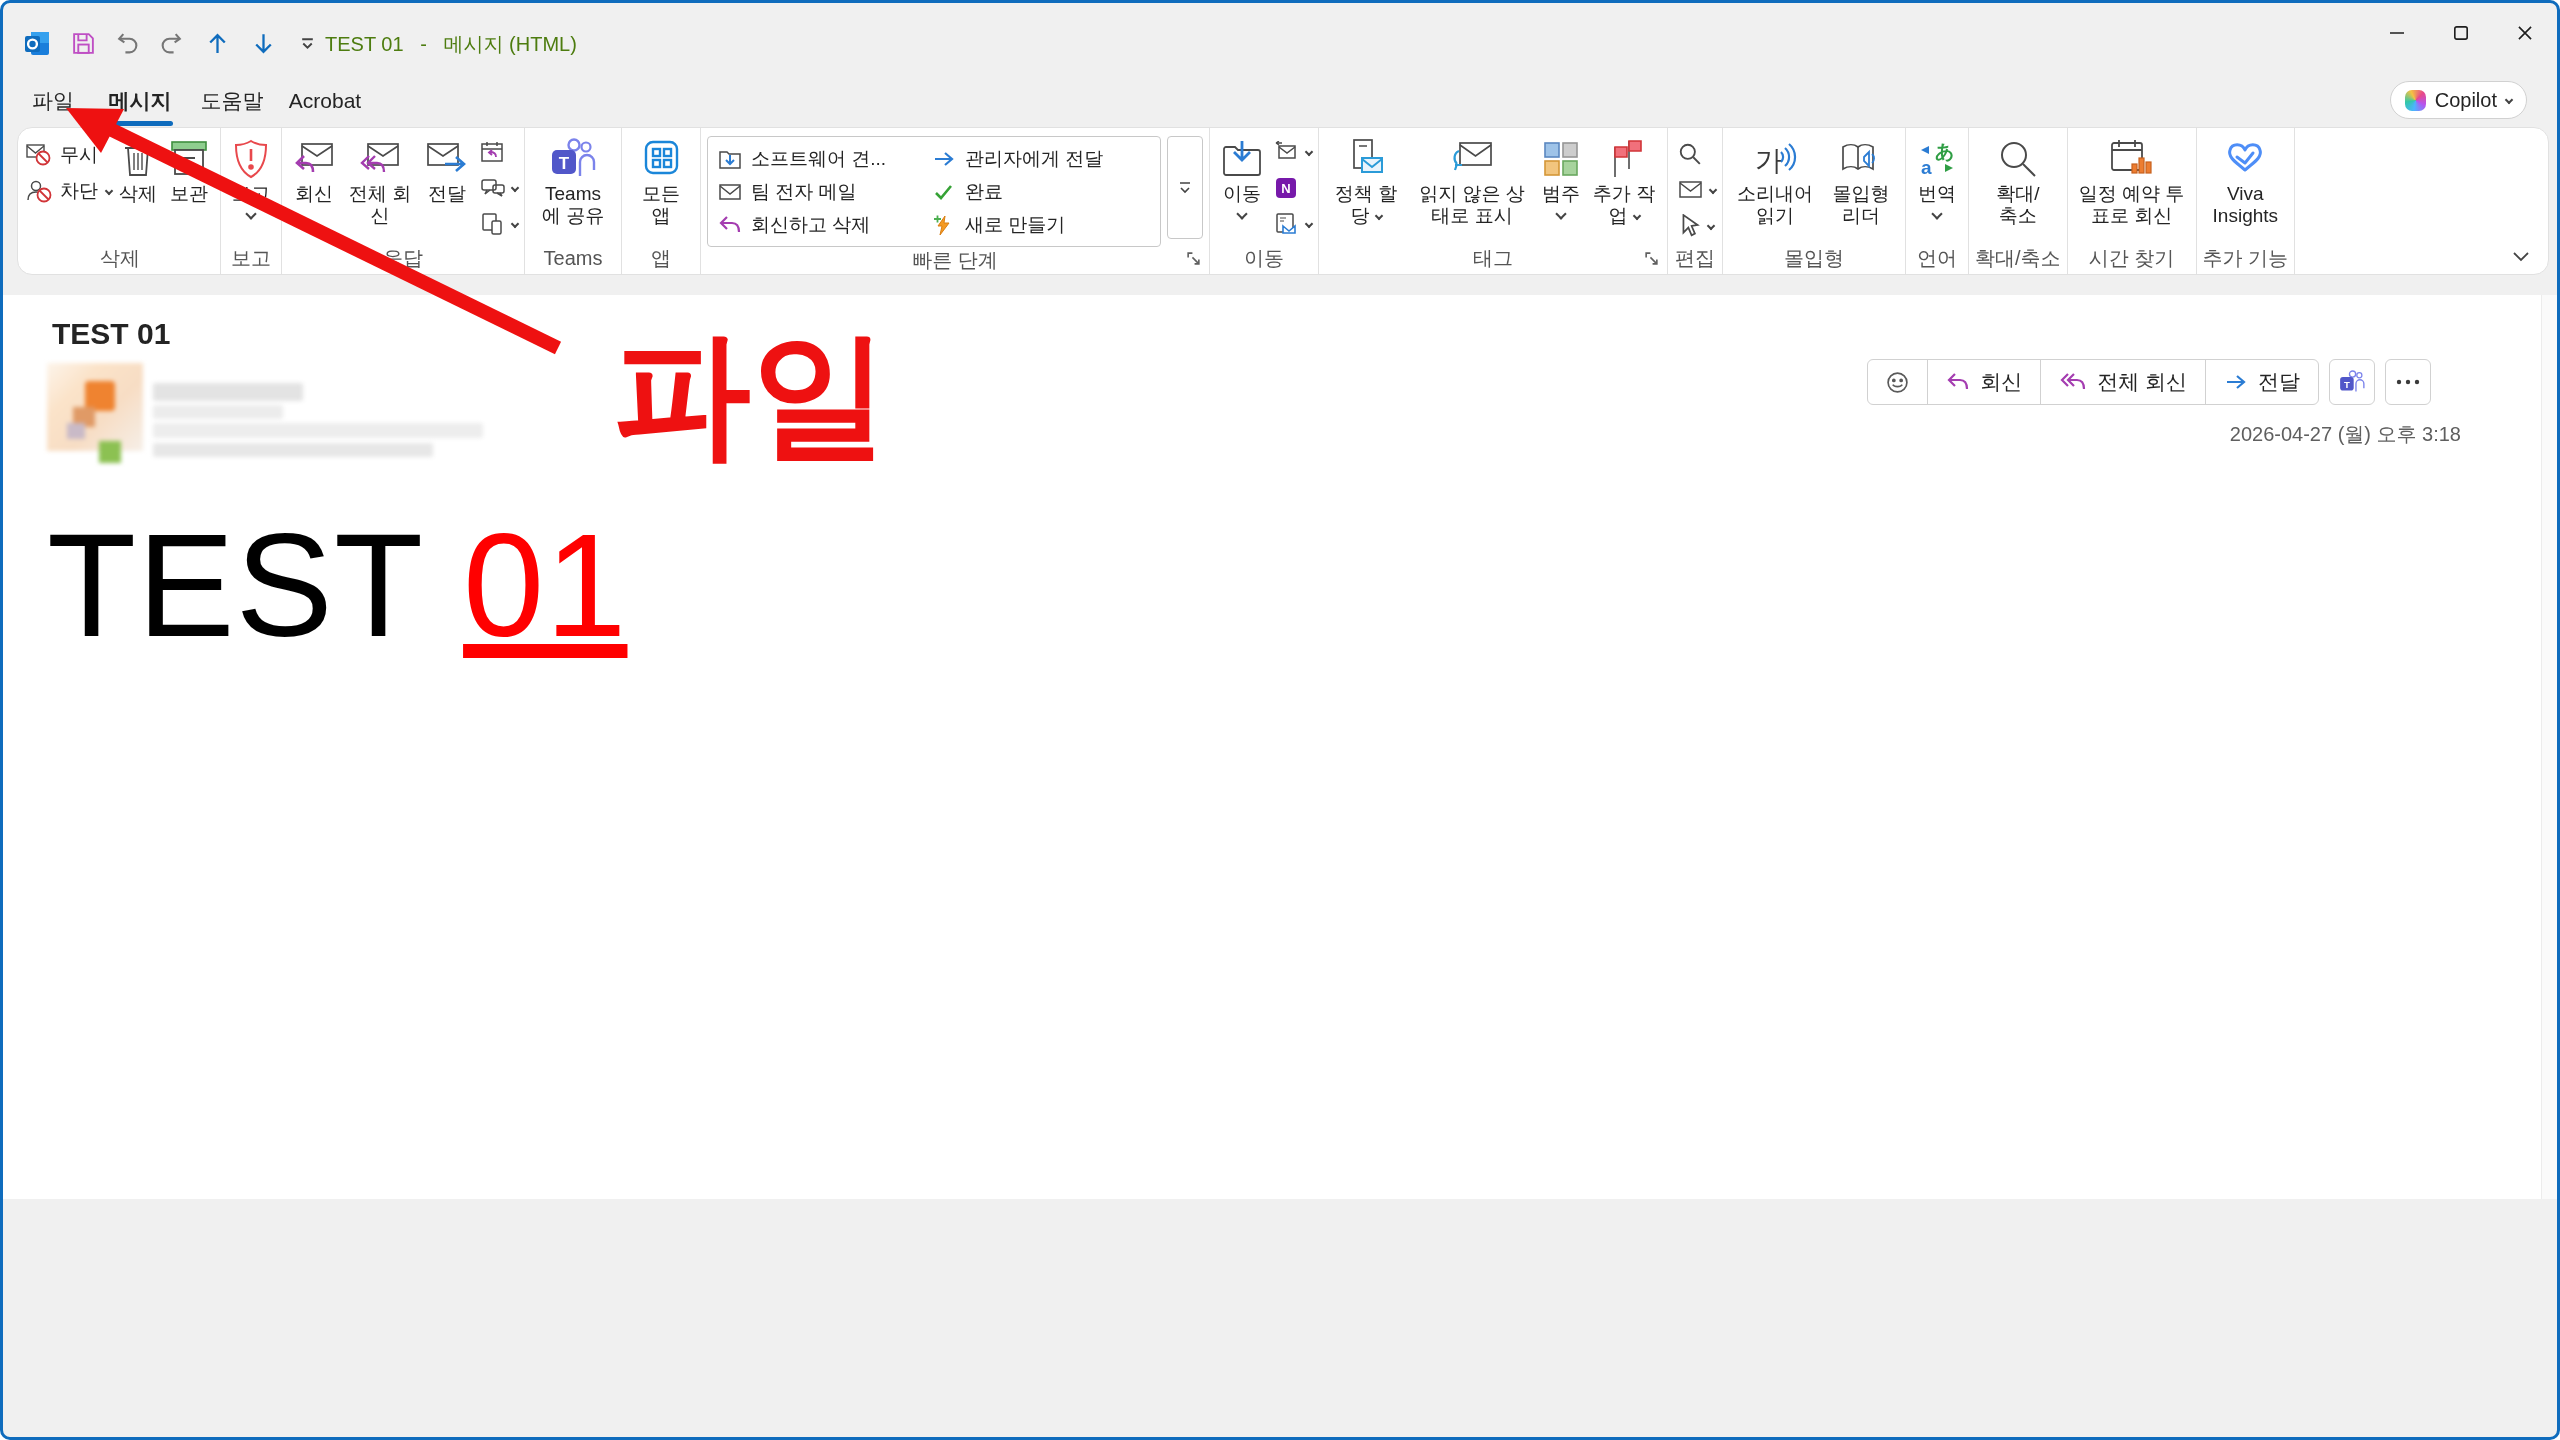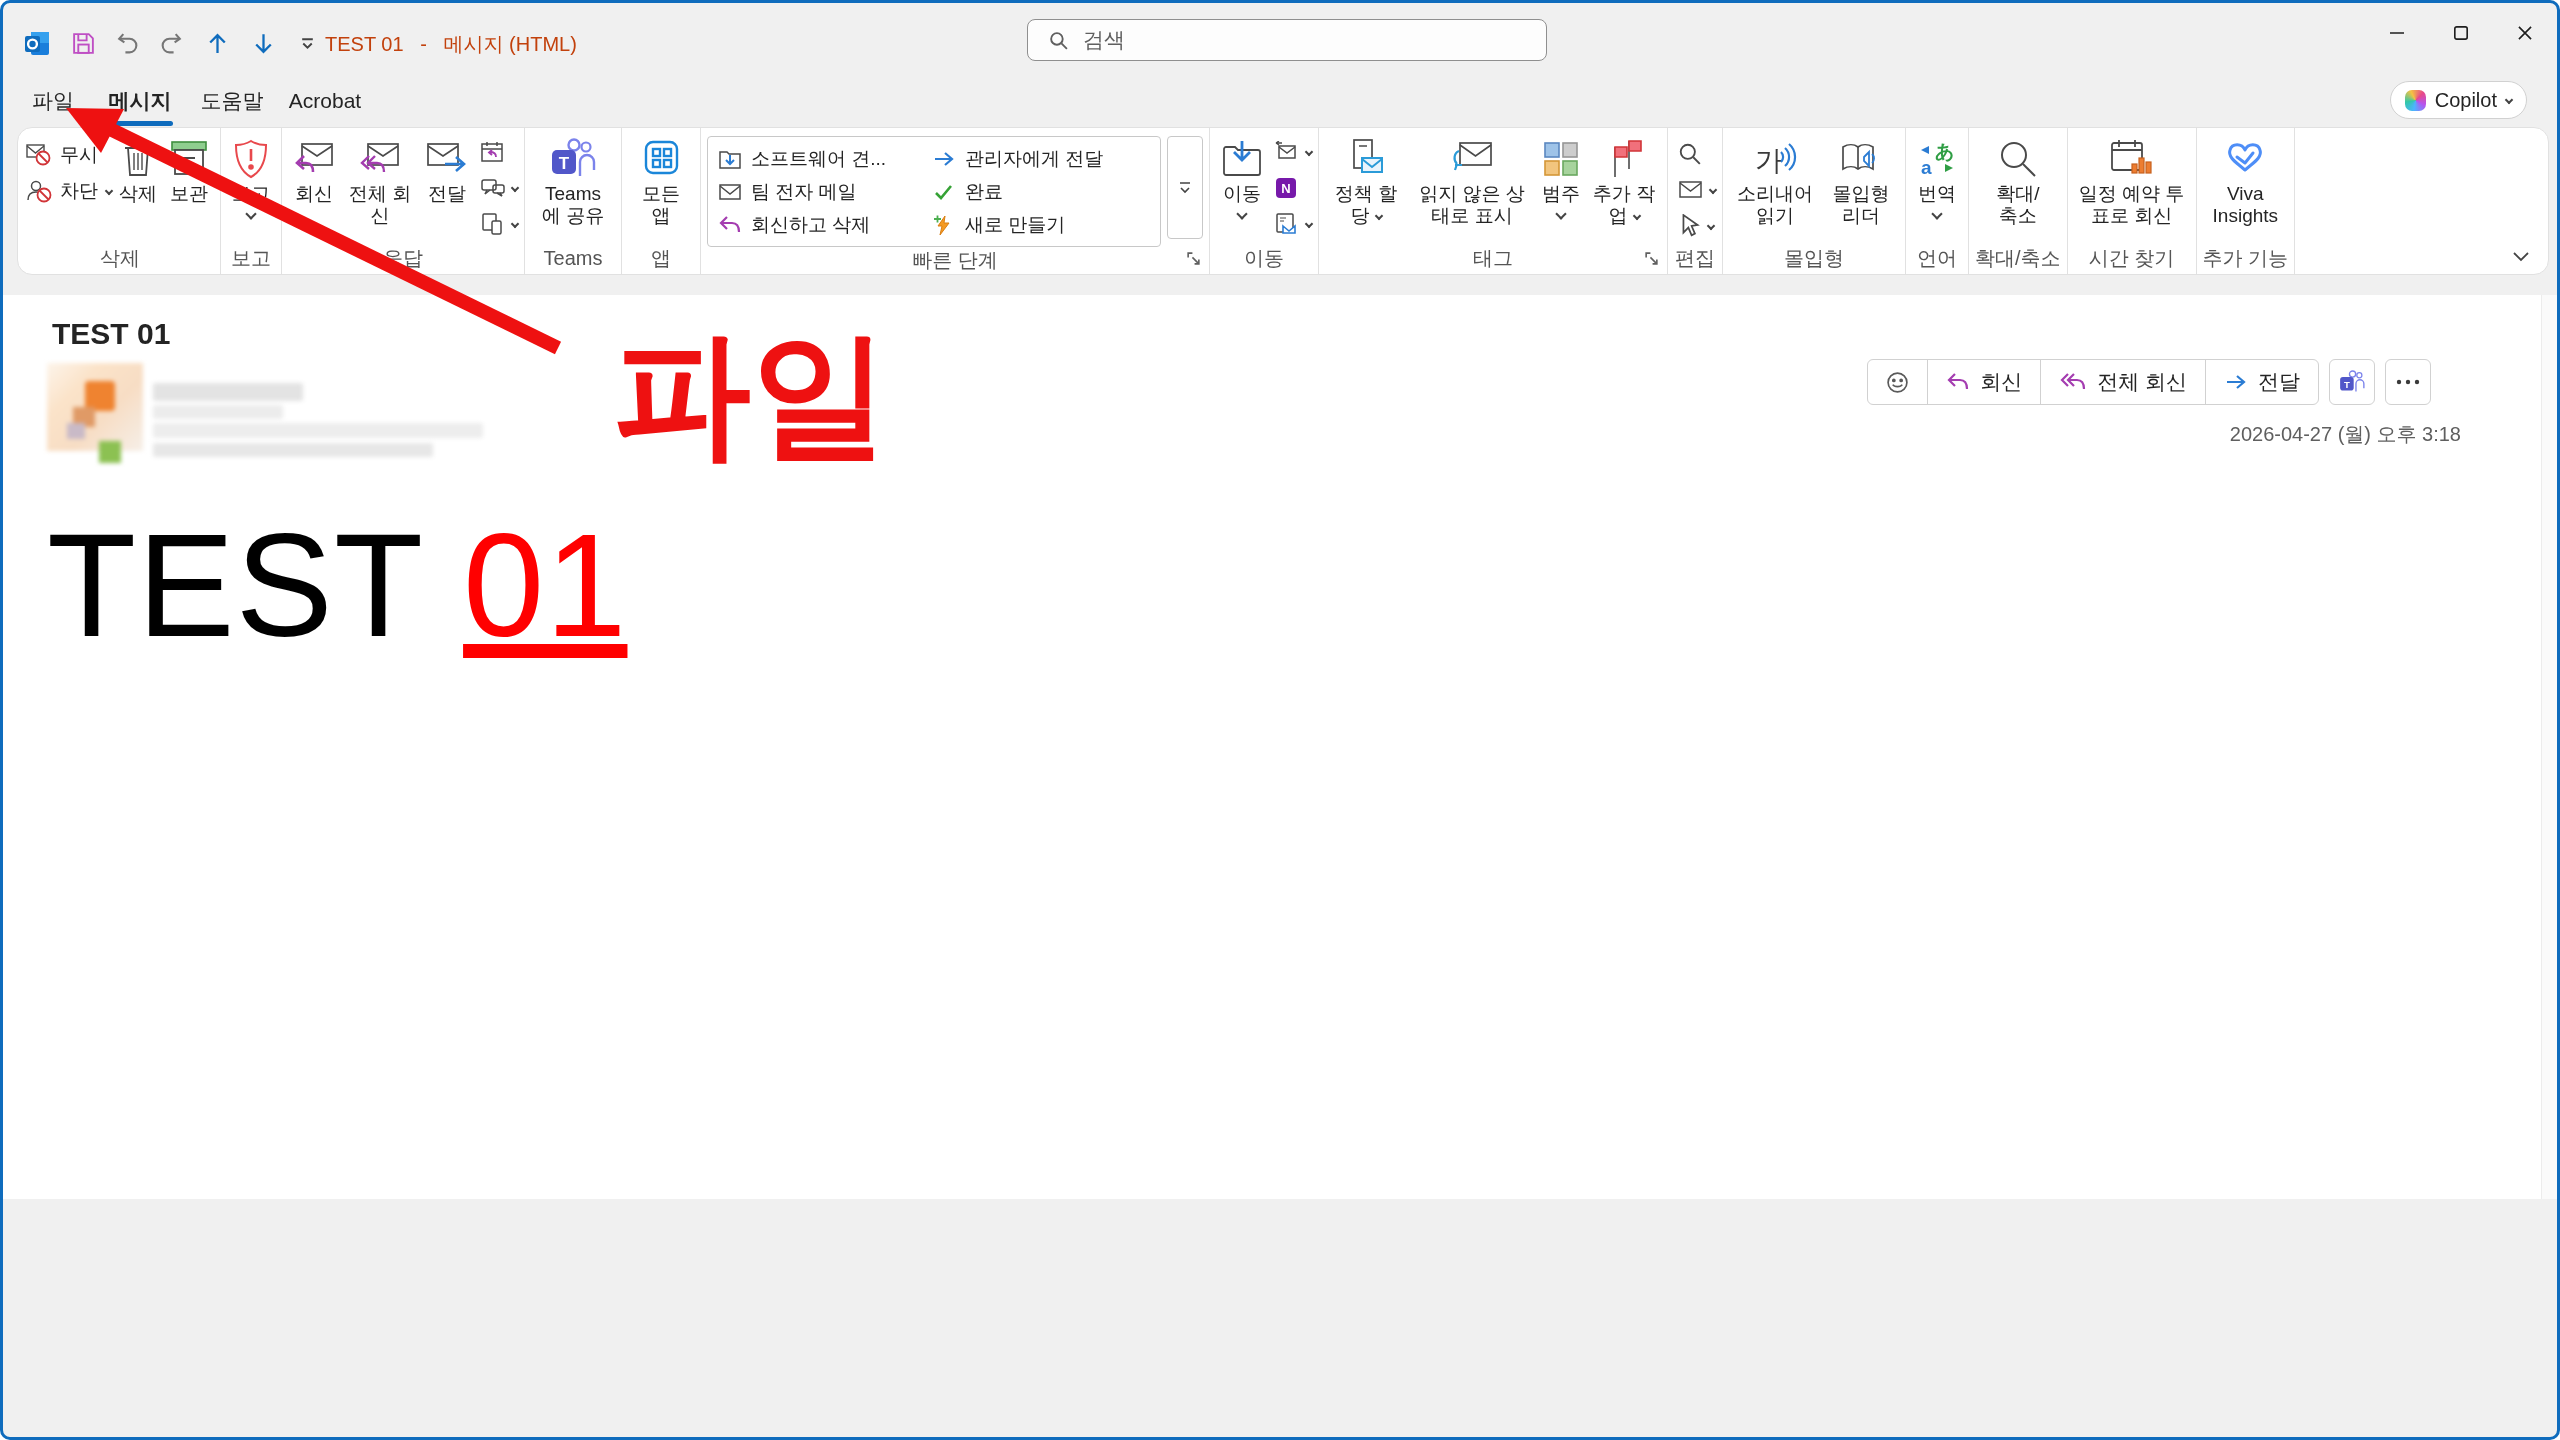--- a/index.html
+++ b/index.html
@@ -4,21 +4,21 @@
 <style>
   * { margin:0; padding:0; box-sizing:border-box; }
   html,body { width:2560px; height:1440px; font-family:"Liberation Sans","DejaVu Sans",sans-serif; }
   #window {
     position:relative; width:2560px; height:1440px; background:#f0f0f0;
     border:3px solid #0f6cbd; border-radius:10px; overflow:hidden;
   }
   
   #titlebar { position:absolute; left:0; top:0; width:100%; height:74px; }
   .qat { position:absolute; top:24px; width:32px; height:32px; display:flex; align-items:center; justify-content:center; cursor:default; }
-  #win-title { position:absolute; left:322px; top:28px; font-size:20px; color:#c2410c; white-space:pre; }
+  #win-title { position:absolute; left:322px; top:28px; font-size:20px; color:#4d7c0f; white-space:pre; }
   #searchbox {
     position:absolute; left:1024px; top:16px; width:520px; height:42px;
     background:#fdfdfd; border:1px solid #8f8f8f; border-radius:8px;
     display:flex; align-items:center; gap:14px; padding-left:20px;
   }
   #searchbox .ph { font-size:21px; color:#5f5f5f; }
   .winctl { position:absolute; top:0; width:64px; height:60px; display:flex; align-items:center; justify-content:center; }
   
   #tabrow { position:absolute; left:0; top:74px; width:100%; height:50px; }
   .tab { position:absolute; top:6px; height:36px; font-size:21px; color:#242424; display:flex; align-items:center; justify-content:center; }
@@ -123,29 +123,20 @@
         <path d="M12 3 V20 M5 13 L12 20 L19 13"></path>
       </svg>
     </div>
     <div class="qat" style="left:288px">
       <svg width="17" height="17" viewBox="0 0 16 16" fill="none" stroke="#444" stroke-width="1.8">
         <path d="M3 4 H13 M4 8 L8 12 L12 8"></path>
       </svg>
     </div>
     <div id="win-title">TEST 01   -   메시지 (HTML)</div>
 
-    <div id="searchbox">
-      <span>
-        <svg width="21" height="21" viewBox="0 0 20 20" fill="none" stroke="#5f5f5f" stroke-width="1.8">
-          <circle cx="8.5" cy="8.5" r="5.5"></circle>
-            <path d="M12.8 12.8 L18 18"></path>
-        </svg>
-      </span>
-      <span class="ph">검색</span>
-    </div>
 
     <div class="winctl" style="right:128px">
       <svg width="14" height="14" viewBox="0 0 12 12">
           <path d="M0 6 H12" stroke="#1f1f1f" stroke-width="1.4"></path>
         </svg>
     </div>
     <div class="winctl" style="right:64px">
       <svg width="14" height="14" viewBox="0 0 12 12">
           <rect x="0.7" y="0.7" width="10.6" height="10.6" rx="1.6" fill="none" stroke="#1f1f1f" stroke-width="1.4"></rect>
         </svg>

